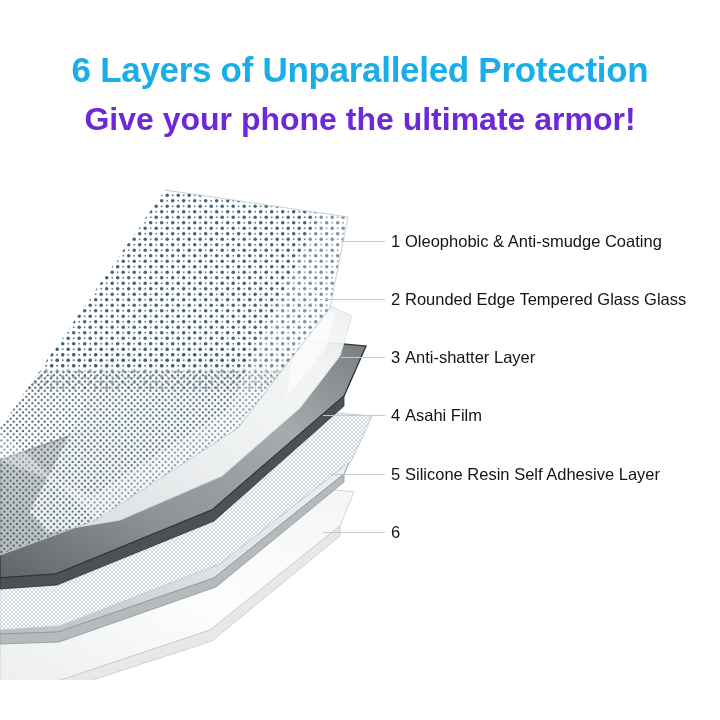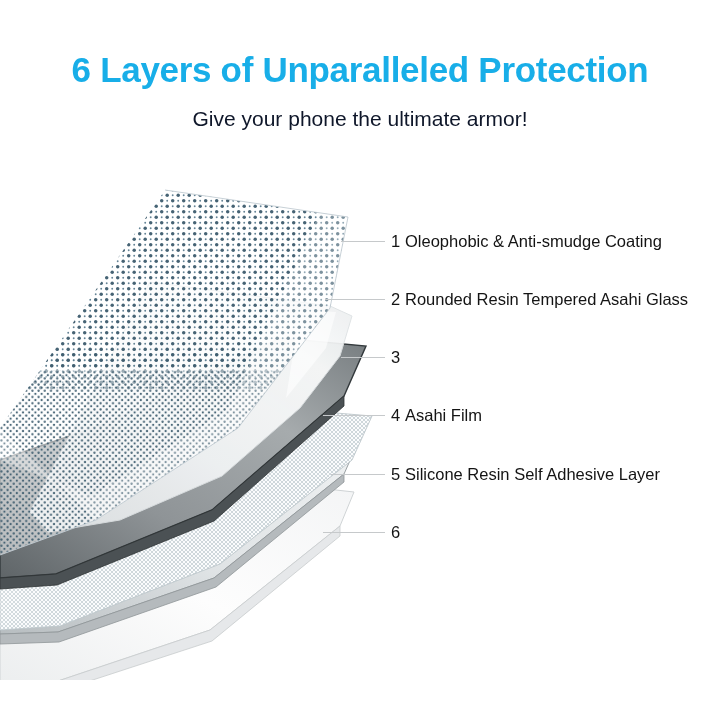--- a/index.html
+++ b/index.html
@@ -41,23 +41,23 @@
     letter-spacing: -0.3px;
     color: #18aee8;
     white-space: nowrap;
     line-height: 42px;
   }
   .subtitle {
     position: absolute;
     top: 103px;
     left: 0;
     width: 720px;
-    font-size: 21px;
-    font-weight: normal;
-    color: #0f172a;
+    font-size: 32px;
+    font-weight: bold;
+    color: #6d28d9;
     white-space: nowrap;
     line-height: 32px;
   }
 
   
   .stage {
     position: absolute;
     left: 0;
     top: 160px;
     width: 720px;
@@ -222,26 +222,27 @@
 
     <div class="leader" style="left:341px; top:241px; width:44px;"></div>
     <div class="callout" style="top:230px;">
       <span class="callout-num">1</span>
       <span class="callout-text">Oleophobic &amp; Anti-smudge Coating</span>
     </div>
 
     <div class="leader" style="left:325px; top:299px; width:60px;"></div>
     <div class="callout" style="top:288px;">
       <span class="callout-num">2</span>
-      <span class="callout-text">Rounded Resin Tempered Asahi Glass</span>
+      <span class="callout-text">Rounded Edge Tempered Glass Glass</span>
     </div>
 
     <div class="leader" style="left:341px; top:357px; width:44px;"></div>
     <div class="callout" style="top:346px;">
       <span class="callout-num">3</span>
+      <span class="callout-text">Anti-shatter Layer</span>
     </div>
 
     <div class="leader" style="left:323px; top:415px; width:62px;"></div>
     <div class="callout" style="top:404px;">
       <span class="callout-num">4</span>
       <span class="callout-text">Asahi Film</span>
     </div>
 
     <div class="leader" style="left:331px; top:474px; width:54px;"></div>
     <div class="callout" style="top:463px;">

